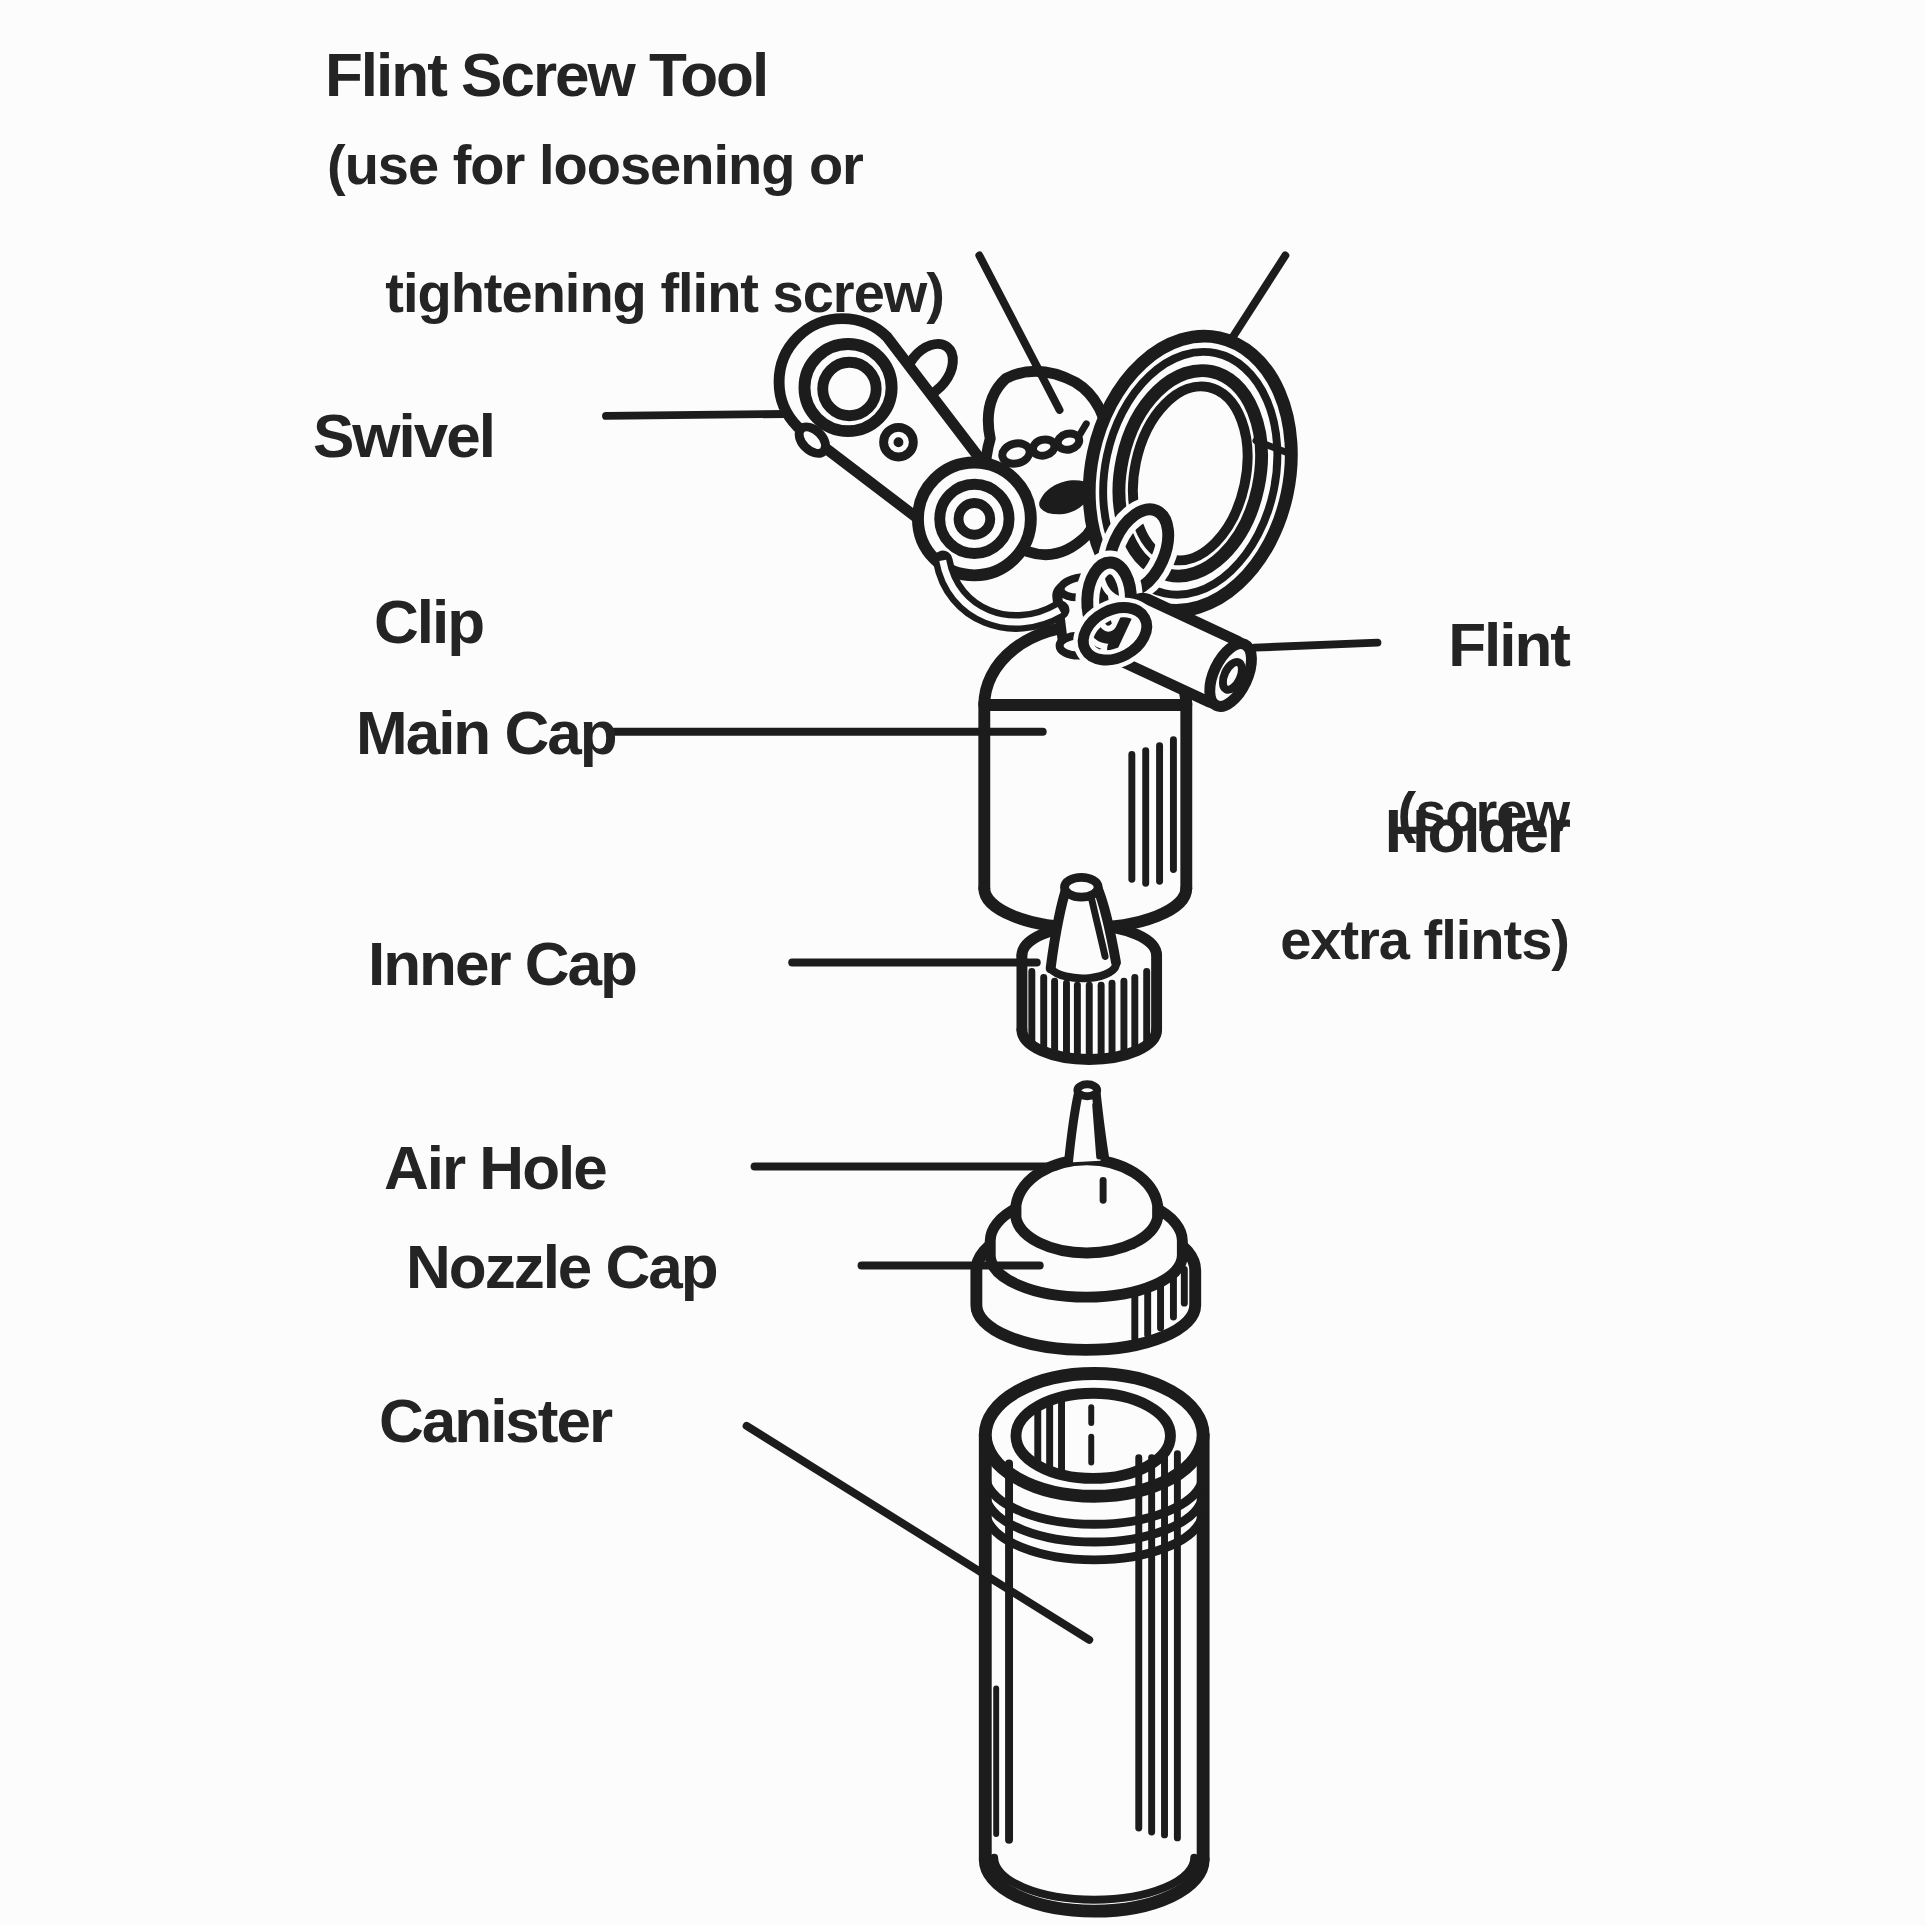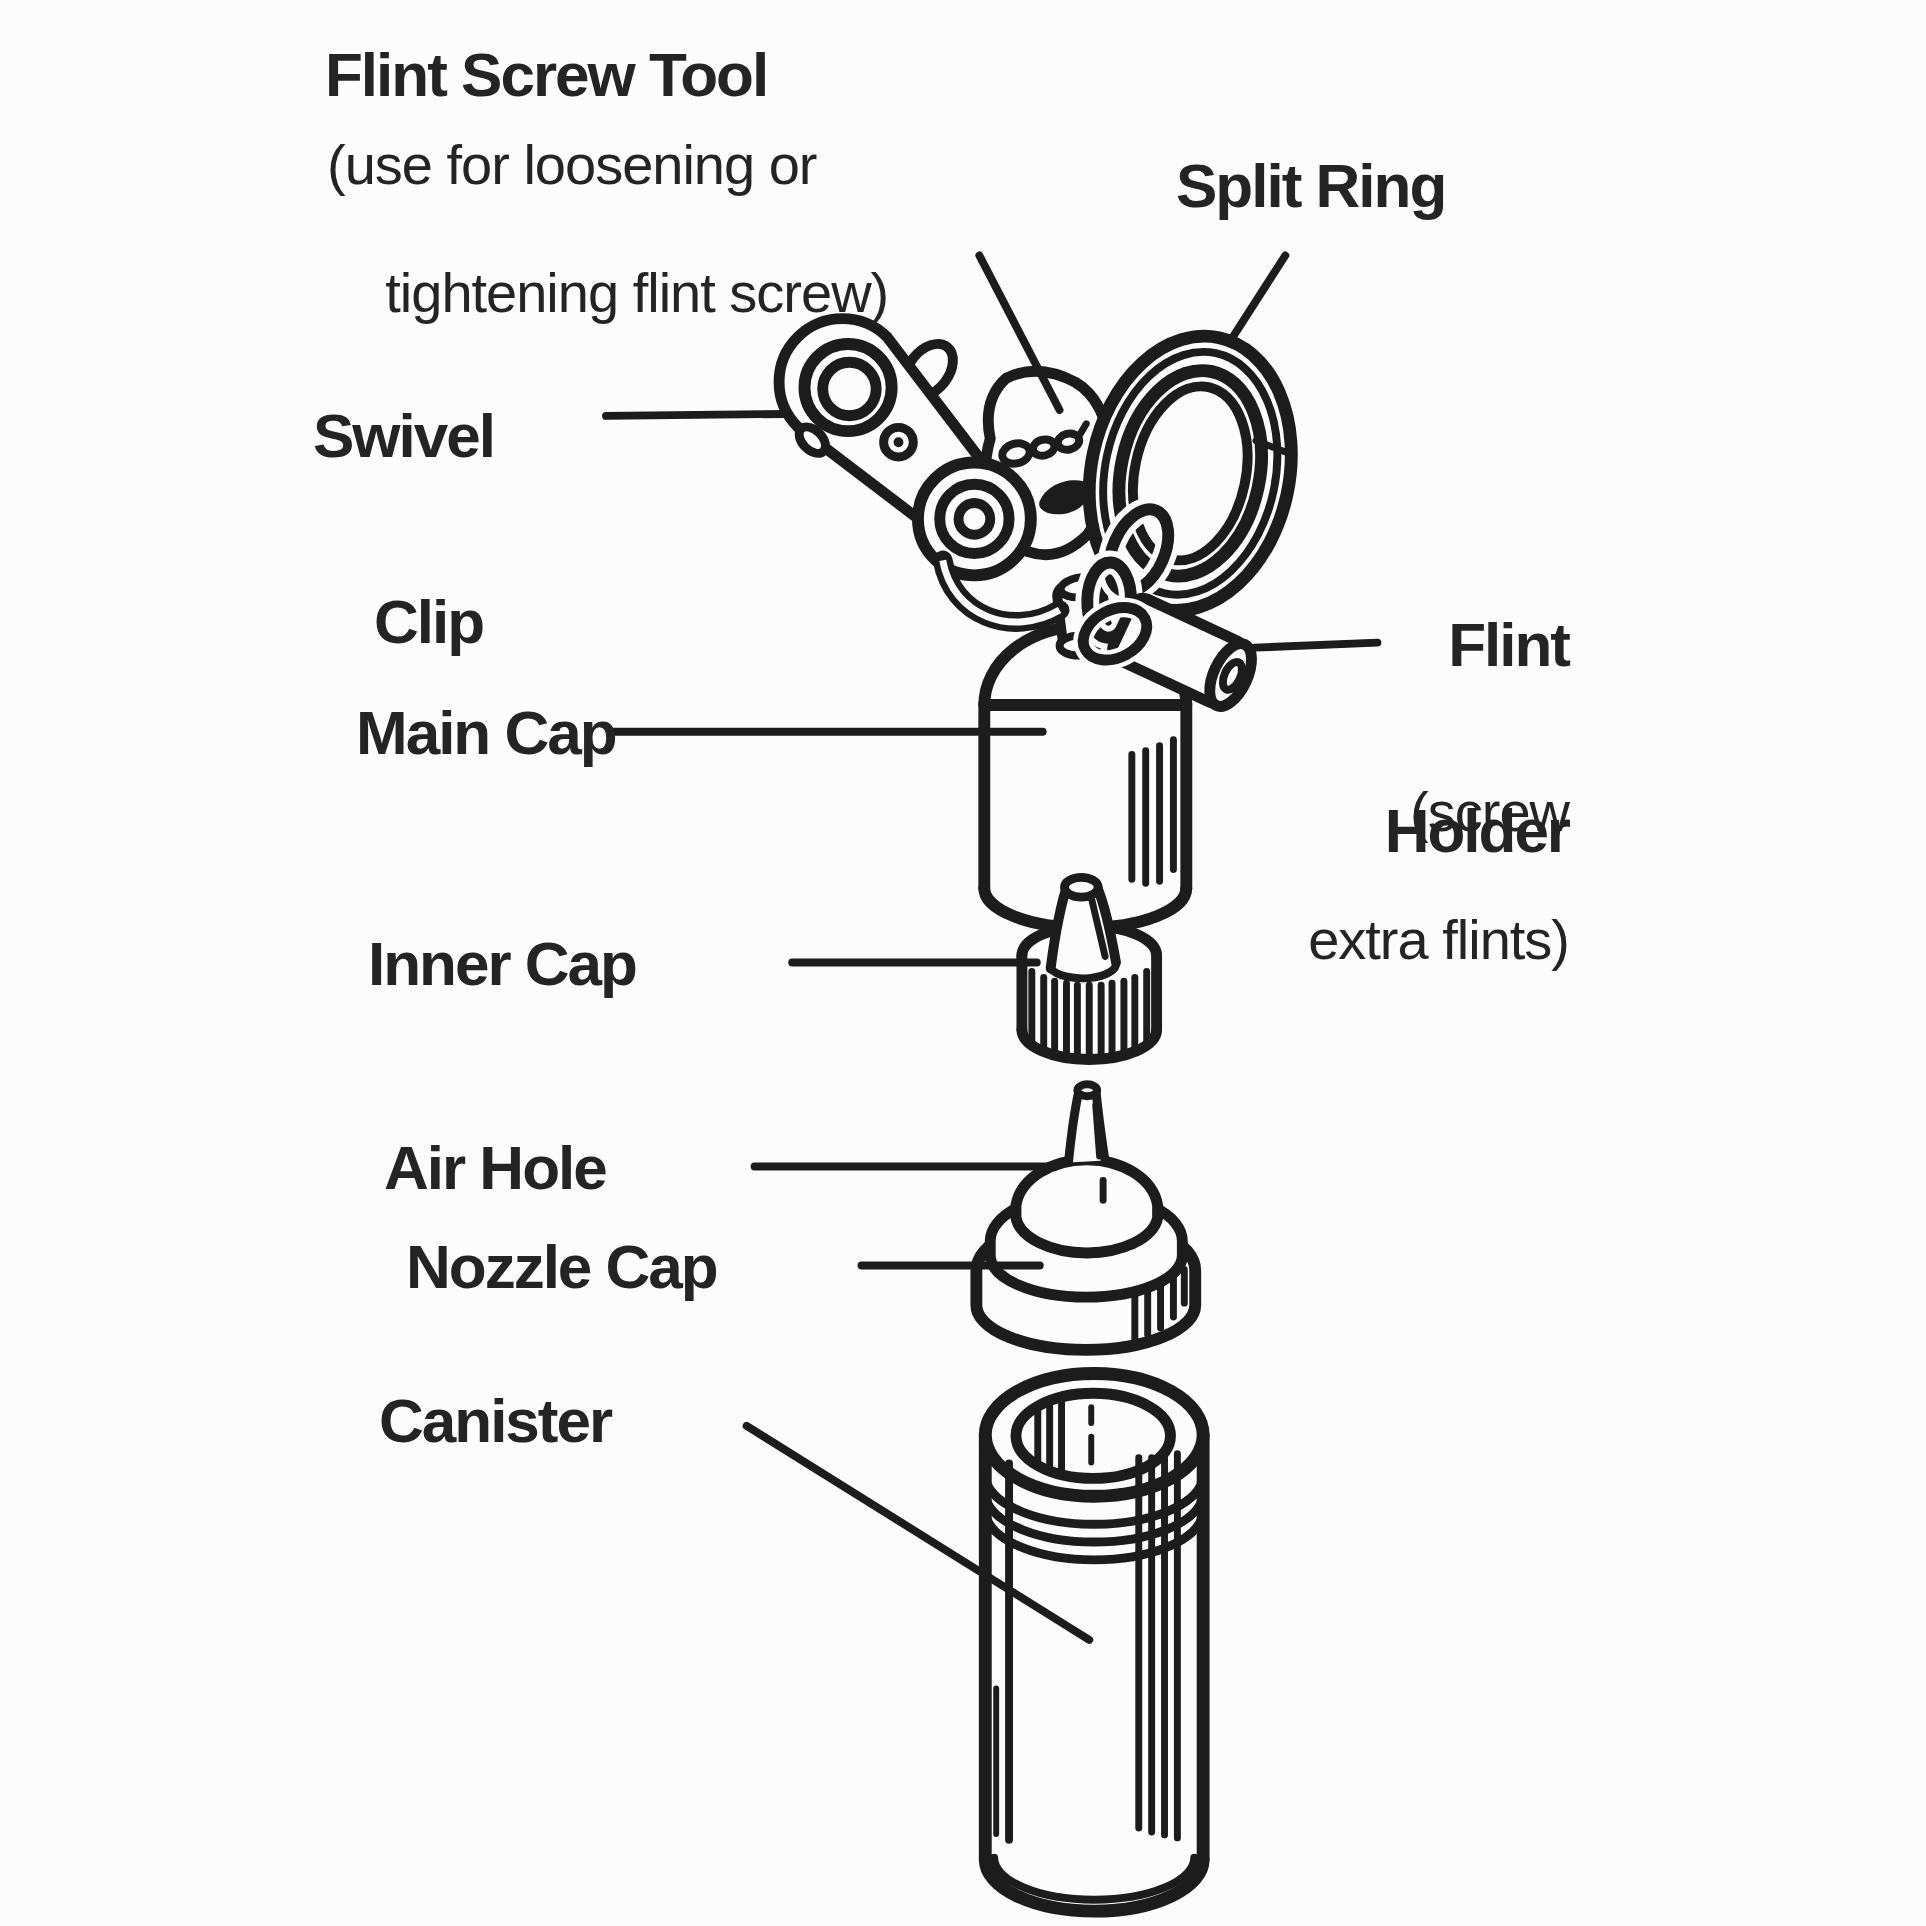--- a/index.html
+++ b/index.html
@@ -9,21 +9,21 @@
   }
   *{margin:0;padding:0;box-sizing:border-box;}
   html,body{width:1927px;height:1927px;background:var(--bg);}
   body{font-family:"Liberation Sans","DejaVu Sans",sans-serif;}
   .stage{position:relative;width:1927px;height:1927px;overflow:hidden;background:var(--bg);}
   svg.art{position:absolute;left:0;top:0;width:1927px;height:1927px;}
   .ln{stroke:var(--line);fill:none;stroke-linecap:round;stroke-linejoin:round;}
   .fillw{fill:var(--bg);}
   .lbl{position:absolute;color:var(--text);font-weight:bold;font-size:62px;
        letter-spacing:-2px;line-height:93px;white-space:pre;}
-  .note{position:absolute;color:var(--text);font-weight:400;font-size:56px;
+  .note{position:absolute;color:var(--text);font-weight:700;font-size:56px;
         letter-spacing:-1px;line-height:64px;white-space:pre;}
   .alignr{text-align:right;}
 </style>
 </head>
 <body>
 
 <div class="stage">
 
   <svg class="art" viewBox="0 0 1946 1946">
 
@@ -178,21 +178,20 @@
       <path d="M 762,1178 L 1066,1178" class="ln" stroke-width="8"></path>
       <path d="M 870,1278 L 1050,1278" class="ln" stroke-width="8"></path>
       <path d="M 754,1440 L 1100,1656" class="ln" stroke-width="8"></path>
     </g>
   </svg>
 
   <div class="lbl" style="left:325px;top:28px;">Flint Screw Tool</div>
   <div class="note" style="left:327px;top:133px;"><span>(use for loosening or</span><br>
     <span>tightening flint screw)</span></div>
 
-  <div class="lbl" style="left:1176px;top:139px;">Split Ring</div>
 
   <div class="lbl" style="left:313px;top:345px;margin-top:44px;"><span>Swivel</span><br>
     <span>Clip</span></div>
 
   <div class="lbl alignr" style="left:1188px;top:598px;width:381px;"><span>Flint</span><br>
     <span>Holder</span></div>
 
   <div class="lbl" style="left:356px;top:686px;">Main Cap</div>
   <div class="note alignr" style="left:1188px;top:780px;width:381px;"><span>(screw</span><br>
     <span>extra flints)</span></div>

